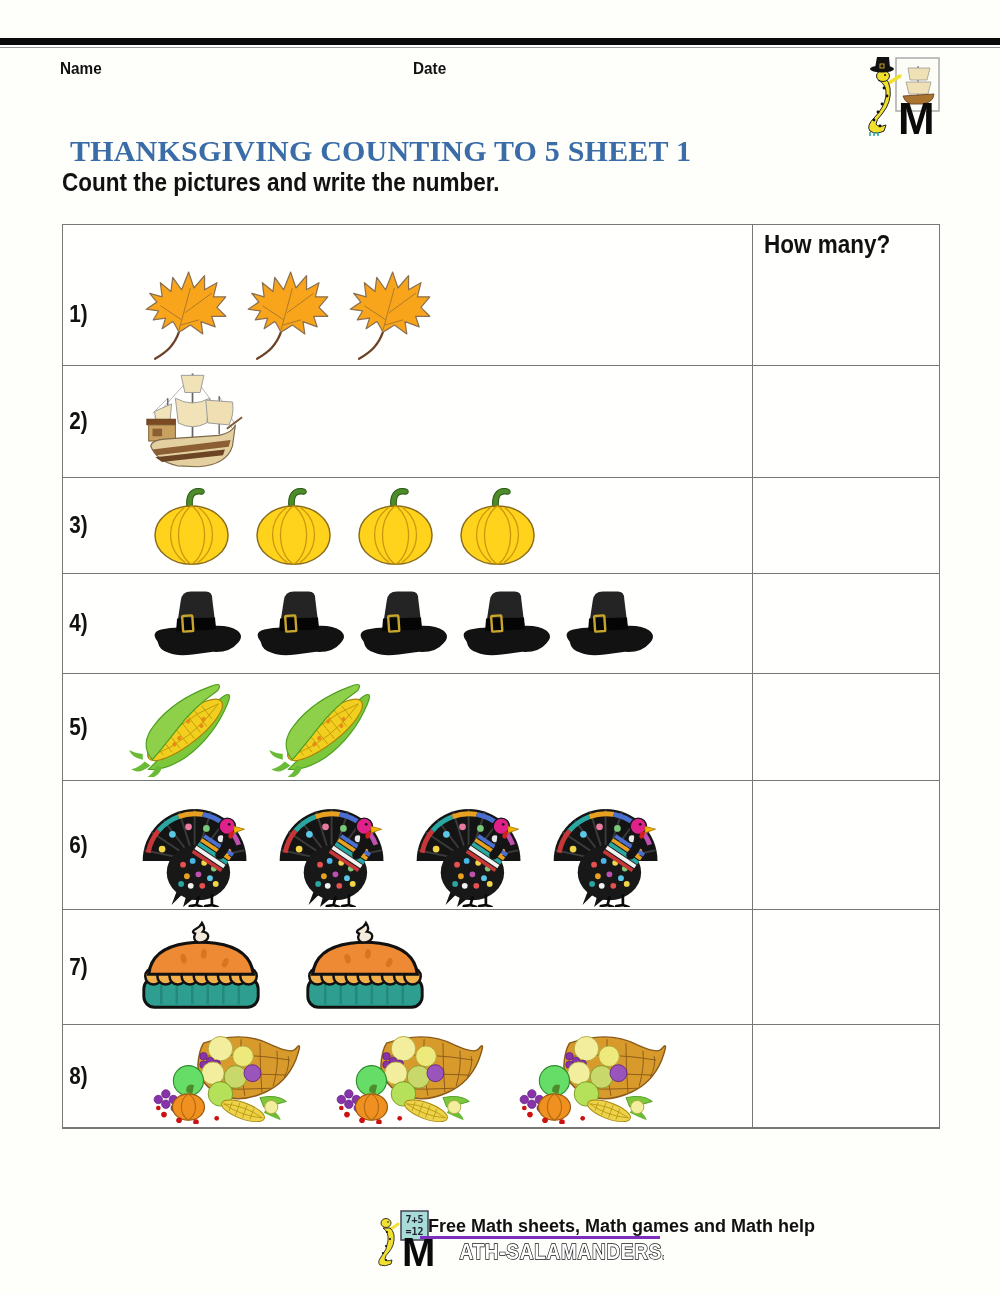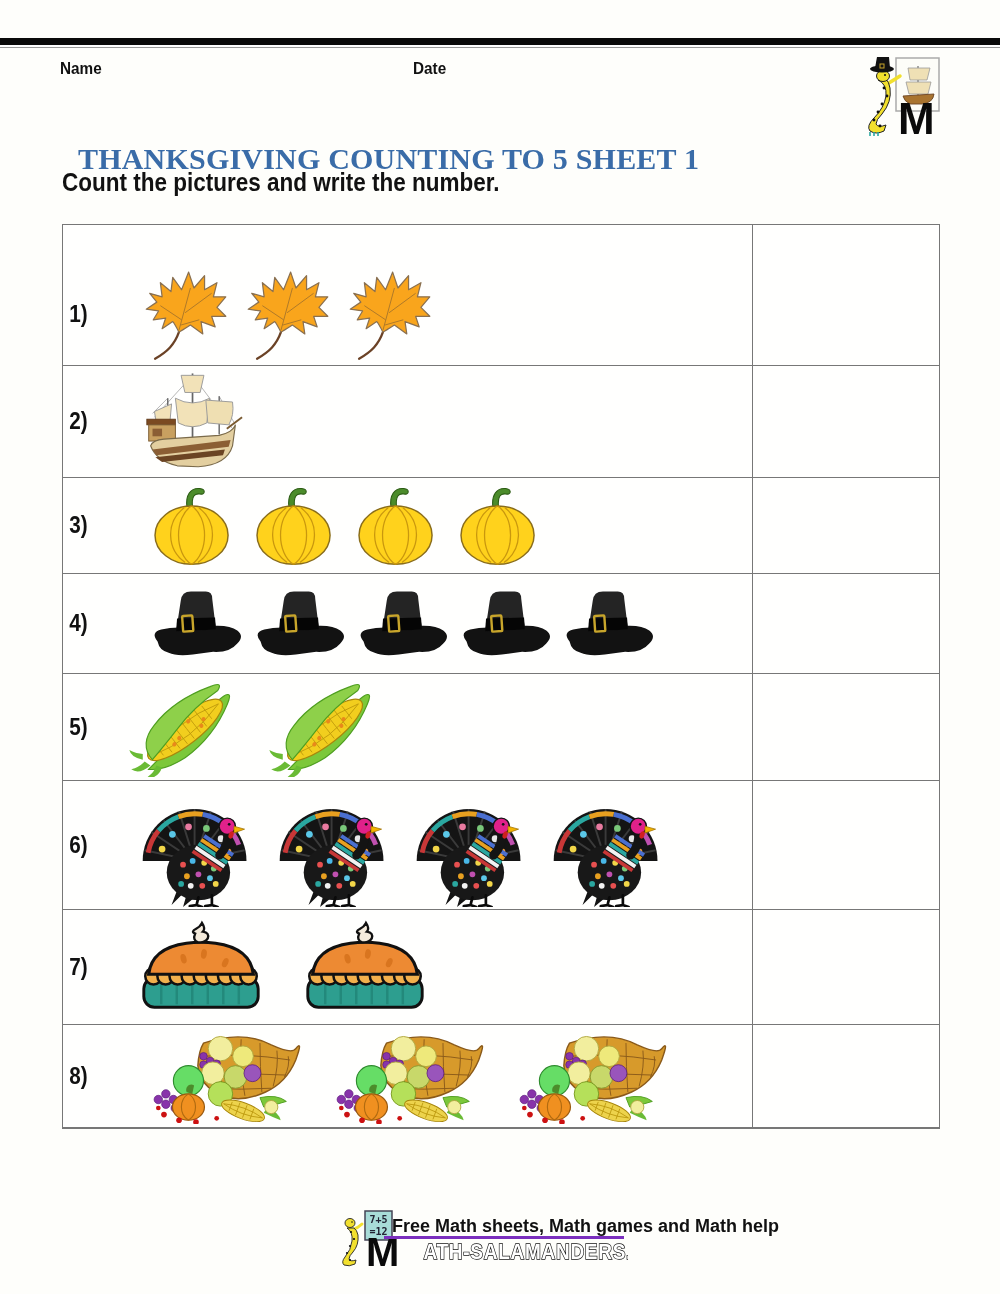--- a/index.html
+++ b/index.html
@@ -13,21 +13,21 @@
   .top-bar{position:absolute;left:0;top:38px;width:1000px;}
   .top-bar .bar-black{height:7px;background:#0a0a0a;}
   .top-bar .bar-gap{height:2px;background:#fff;}
   .top-bar .bar-gray{height:1px;background:#999;}
   
   .name-label{position:absolute;left:60px;top:59px;font-size:17px;font-weight:600;}
   .date-label{position:absolute;left:413px;top:59px;font-size:17px;font-weight:600;}
   .corner-logo{position:absolute;left:856px;top:54px;}
   
   .sheet-title{
-    position:absolute;left:62px;top:126px;margin:16px;
+    position:absolute;left:62px;top:126px;margin:8px;
     font-family:"Liberation Serif", serif;font-weight:bold;
     font-size:30px;letter-spacing:.2px;color:var(--title-blue,#3a6ca8);
   }
   .instruction{position:absolute;left:62px;top:168px;margin:0;font-size:25px;font-weight:600;}
   
   .count-table{
     position:absolute;left:62px;top:224px;width:878px;
     border:1px solid #777;border-bottom-width:2px;box-sizing:border-box;
     background:#fffffe;
   }
@@ -48,21 +48,21 @@
   .row-3 .icons{padding-left:20px}.row-4 .icons{padding-left:20px}
   .icon-maple-leaf{width:100px;height:99px;margin-right:2px}
   .icon-mayflower-ship{width:100px;height:106px}
   .icon-pumpkin{width:88px;height:84px;margin-right:14px}
   .icon-pilgrim-hat{width:97px;height:76px;margin-right:6px}
   .icon-corn-cob{width:118px;height:100px;margin-right:22px}
   .icon-turkey{width:137px;height:123px}
   .icon-pumpkin-pie{width:146px;height:95px;margin-right:18px}
   .icon-cornucopia{width:183px;height:96px}
   
-  .footer{position:absolute;left:336px;top:1206px;width:320px;height:70px;}
+  .footer{position:absolute;left:372px;top:1206px;width:320px;height:70px;}
   .footer-logo{position:absolute;left:4px;top:2px;}
   .tagline{position:absolute;left:56px;top:10px;font-size:18px;font-weight:bold;white-space:nowrap;}
   .tag-rule{position:absolute;left:48px;top:30px;width:240px;height:3px;background:var(--tag-purple,#7b2fbe);}
   .site-text{position:absolute;left:86px;top:32px;}
 </style>
 </head>
 <body>
 
 <svg width="0" height="0" style="position:absolute" aria-hidden="true">
   <defs>
@@ -278,20 +278,23 @@
   </g>
   <text x="42" y="80" font-family="Liberation Sans, sans-serif" font-size="44" font-weight="bold" fill="#0a0a0a">M</text>
 </svg>
 
 <h1 class="sheet-title">THANKSGIVING COUNTING TO 5 SHEET 1</h1>
 <p class="instruction narrow">Count the pictures and write the number.</p>
 
 <div class="count-table">
   <div class="trow head-row">
     <div class="cell main-cell"></div>
+    <div class="cell ans-cell">
+      <span class="narrow">How many?</span>
+    </div>
   </div>
   <div id="table-body">
   <div class="trow row-1">
     <div class="cell main-cell">
       <div class="row-label narrow">1)</div>
       <div class="icons">
             <svg class="icon icon-maple-leaf">
               <use href="#sym-maple-leaf"></use>
             </svg>
             <svg class="icon icon-maple-leaf">

